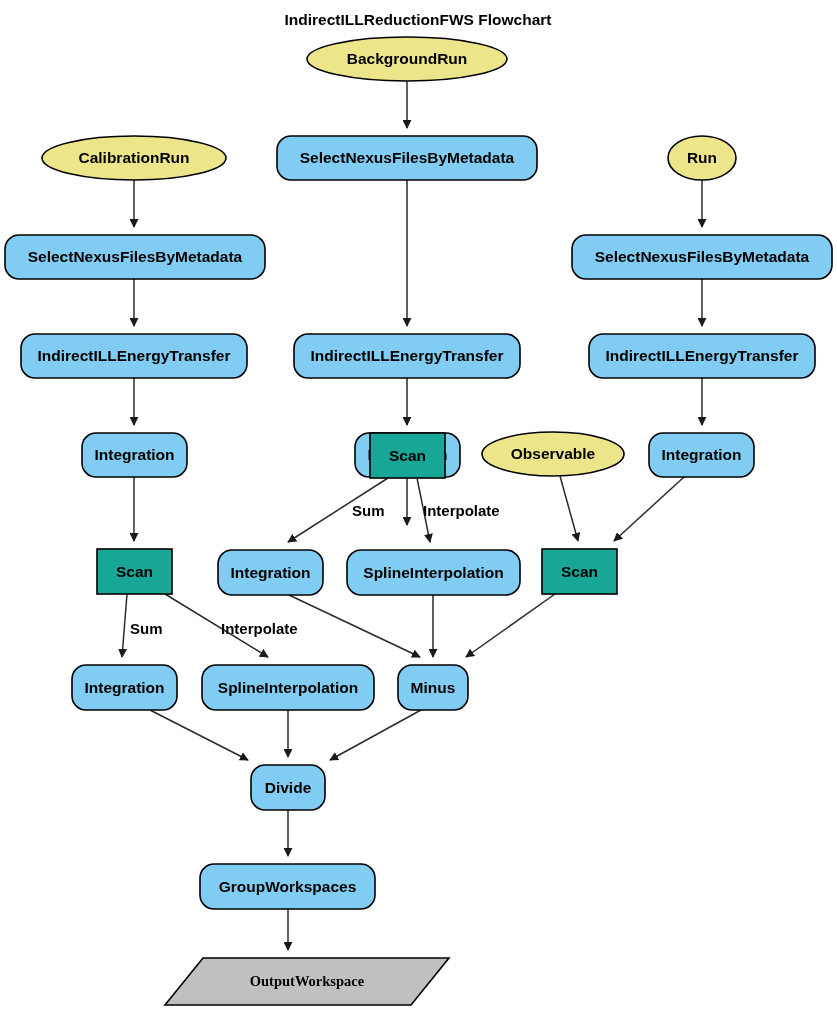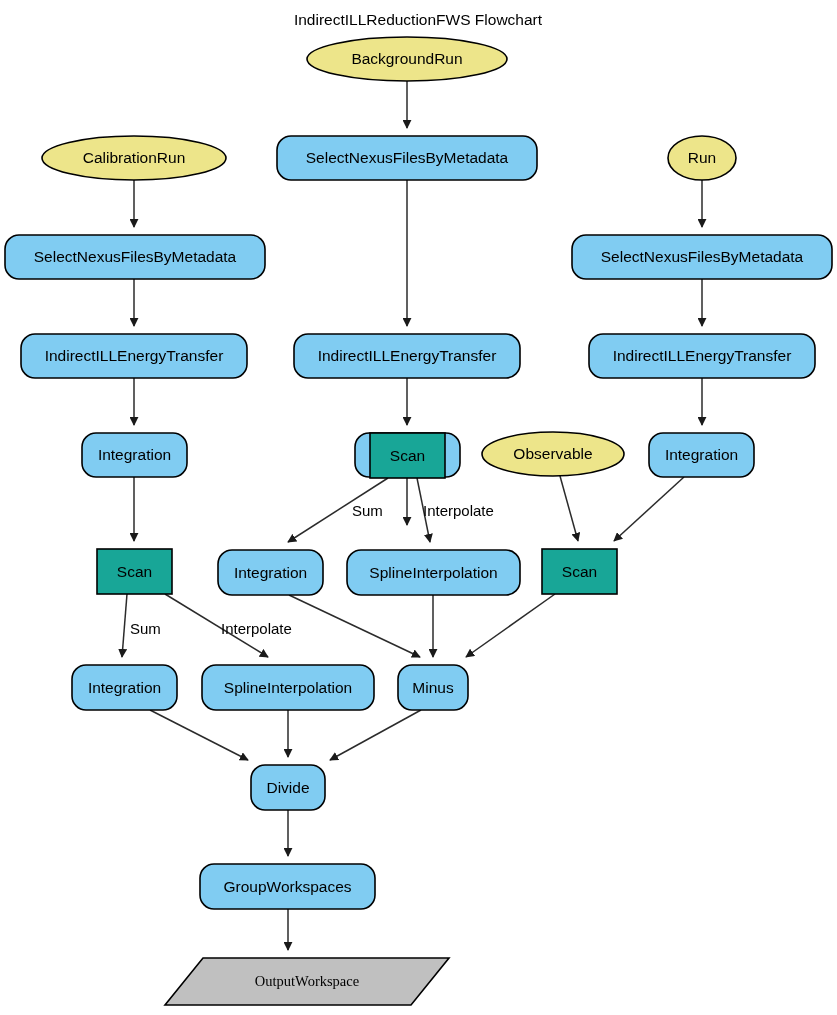--- a/index.html
+++ b/index.html
@@ -10,20 +10,21 @@
   body {
     width: 837px;
     height: 1015px;
     font-family: "Liberation Sans", sans-serif;
     overflow: hidden;
   }
   #flowchart-root {
     position: relative;
     width: 672px;
     height: 1015px;
+    font-weight: bold;
   }
   svg#graph {
     display: block;
     width: 837px;
     height: 1015px;
   }
   .node-shape {
     stroke: #000000;
     stroke-width: 1.6;
   }

